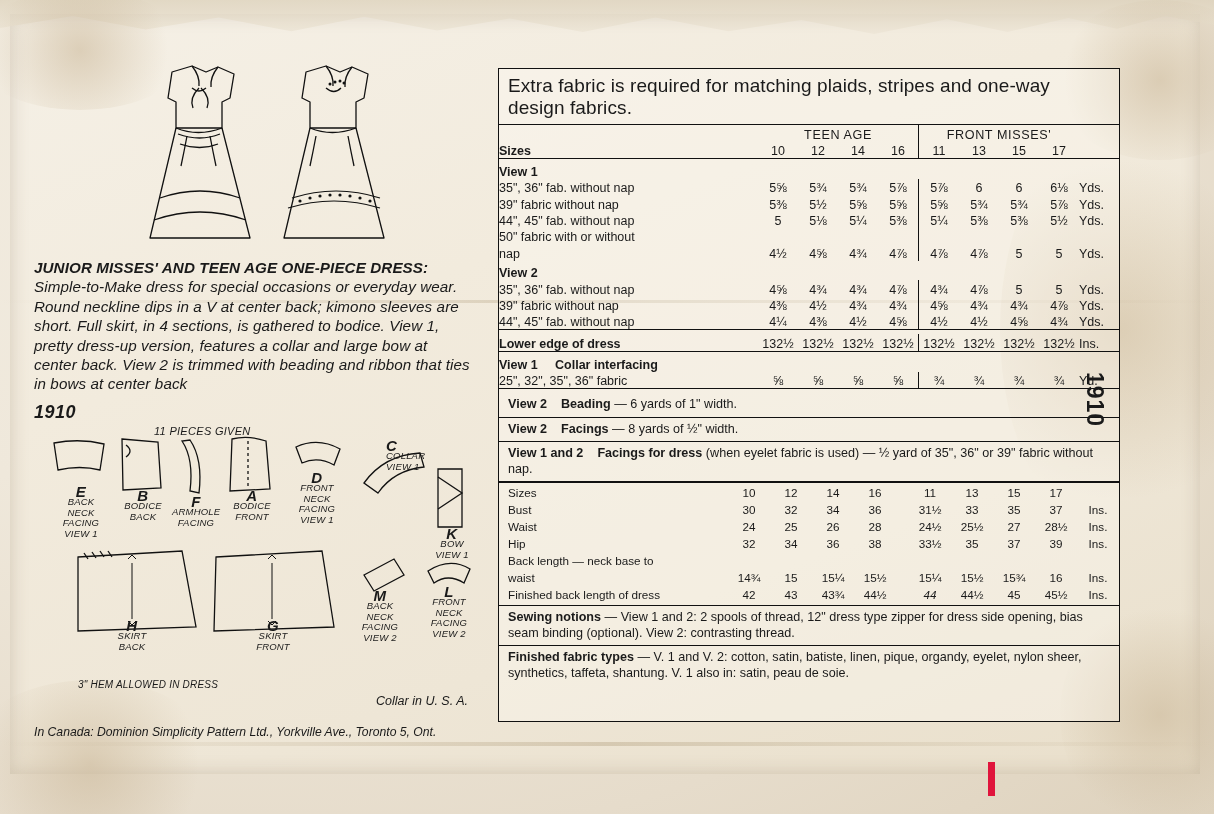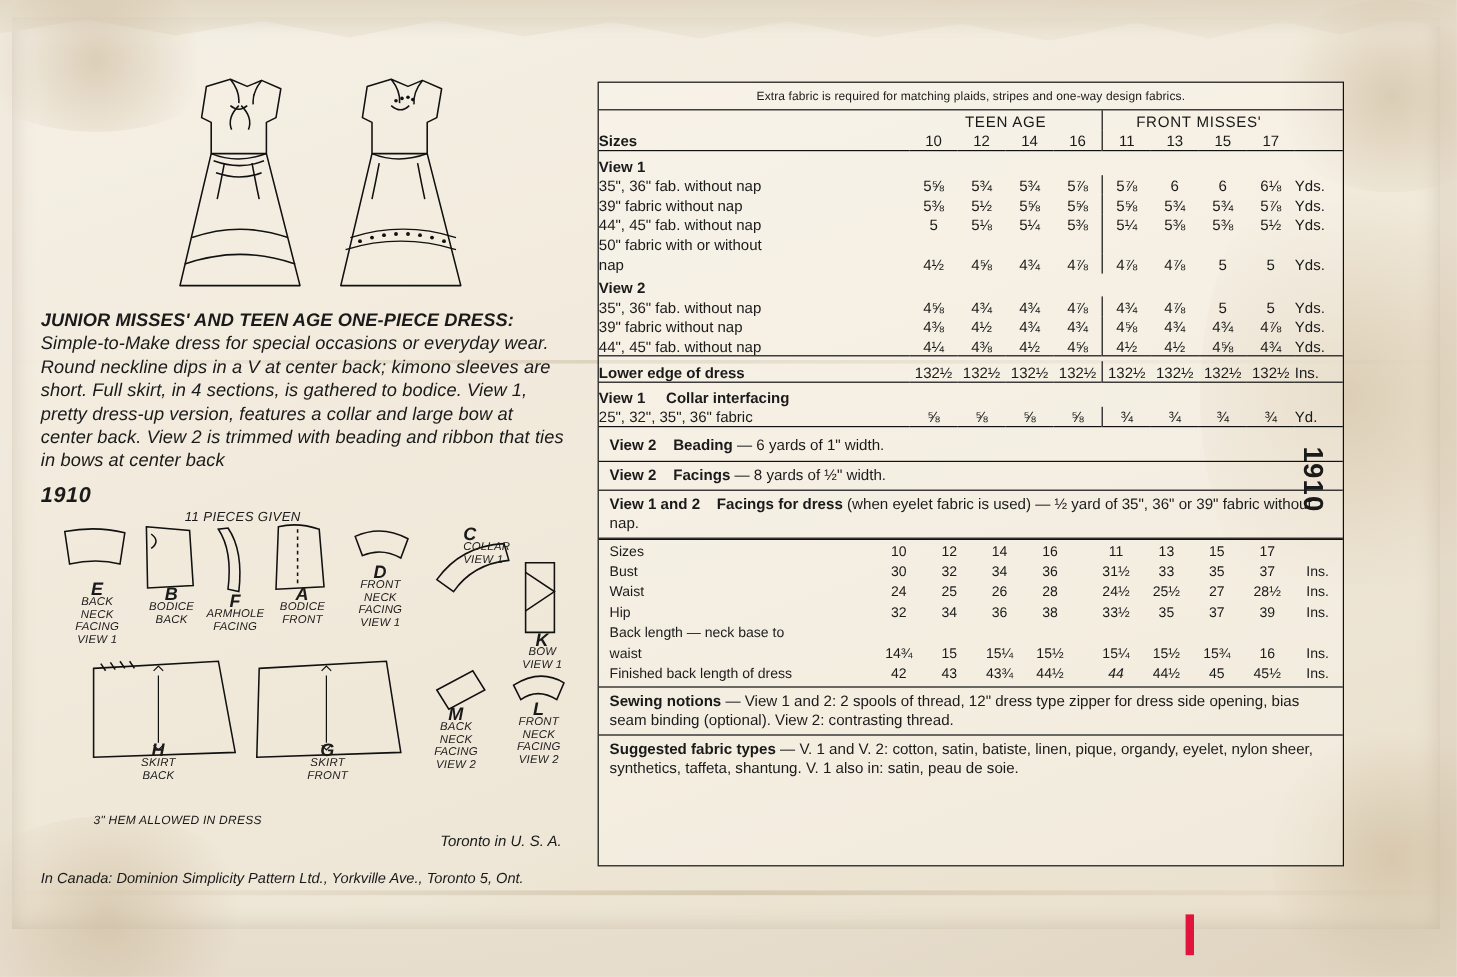--- a/index.html
+++ b/index.html
@@ -57,21 +57,21 @@
   .pc .big{font-size:15px;font-weight:bold;letter-spacing:.5px;}
   .hemnote{font-size:10px;margin-top:4px;margin-left:44px;letter-spacing:.2px;}
   .printed{font-size:12.5px;text-align:right;margin-top:4px;padding-right:6px;}
   .copyline{font-size:12.2px;line-height:15.5px;margin-top:4px;}
   
   .chartbox{
     position:absolute;left:498px;top:68px;width:620px;height:652px;
     border:1.6px solid #111;background:rgba(255,252,245,.35);
     font-size:12.4px;
   }
-  .topline{padding:6px 9px 5px 9px;font-size:10px;letter-spacing:.1px;text-align:center;}
+  .topline{padding:6px 9px 5px 9px;font-size:19px;letter-spacing:.1px;}
   table.fab{border-collapse:collapse;width:100%;font-size:12.5px;}
   table.fab td{padding:0 0 0 0;height:16.4px;vertical-align:bottom;white-space:nowrap;}
   td.lab{padding-left:9px;}
   td.num{text-align:center;width:40px;}
   td.unit{text-align:left;width:40px;padding-left:6px;}
   .vdiv{border-left:1.3px solid #111;}
   .grphdr{text-align:center;font-size:12.6px;letter-spacing:.6px;}
   .bold{font-weight:bold;}
   .ruleline{border-top:1.3px solid #111;}
   .note{padding:4px 9px 4px 9px;font-size:12.6px;line-height:15.5px;}
@@ -238,21 +238,21 @@
         <div class="big">M</div>
         <div>BACK NECK FACING VIEW 2</div>
       </div>
       <div class="pc" style="left:392px;top:162px;width:46px;">
         <div class="big">L</div>
         <div>FRONT NECK FACING VIEW 2</div>
       </div>
     </div>
 
     <div class="hemnote">3" HEM ALLOWED IN DRESS</div>
-    <div class="printed">Toronto in U. S. A.</div>
+    <div class="printed">Collar in U. S. A.</div>
     <div class="copyline" style="margin-top:17px">In Canada: Dominion Simplicity Pattern Ltd., Yorkville Ave., Toronto 5, Ont.</div>
   </div>
 
   <div class="chartbox">
 
     <div class="topline">Extra fabric is required for matching plaids, stripes and one-way design fabrics.</div>
     <div class="ruleline"></div>
 
     <table class="fab">
       <tbody>
@@ -542,20 +542,20 @@
     </tbody>
       </table>
 
     <div class="ruleline" style="margin-top:3px;"></div>
     <div class="note">
       <span class="bold">Sewing notions</span>
       <span>— View 1 and 2: 2 spools of thread, 12" dress type zipper for dress side opening, bias seam binding (optional). View 2: contrasting thread.</span>
     </div>
     <div class="ruleline"></div>
     <div class="note">
-      <span class="bold">Suggested fabric types</span>
+      <span class="bold">Finished fabric types</span>
       <span>— V. 1 and V. 2: cotton, satin, batiste, linen, pique, organdy, eyelet, nylon sheer, synthetics, taffeta, shantung. V. 1 also in: satin, peau de soie.</span>
     </div>
   </div>
 
   <div class="sidenum">1910</div>
   <div class="redmark"></div>
 </div>
 
 </body></html>

